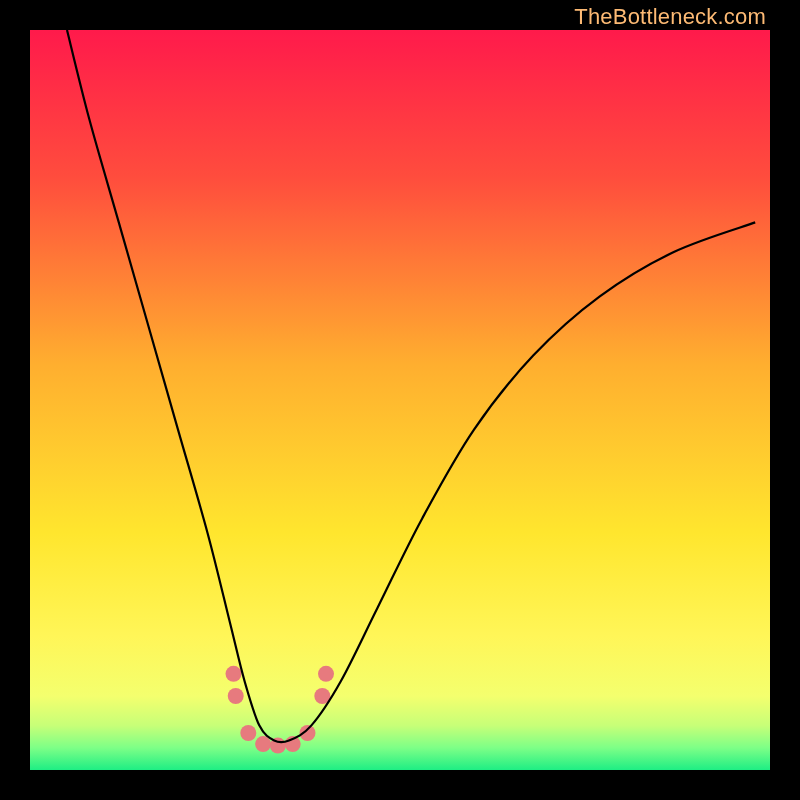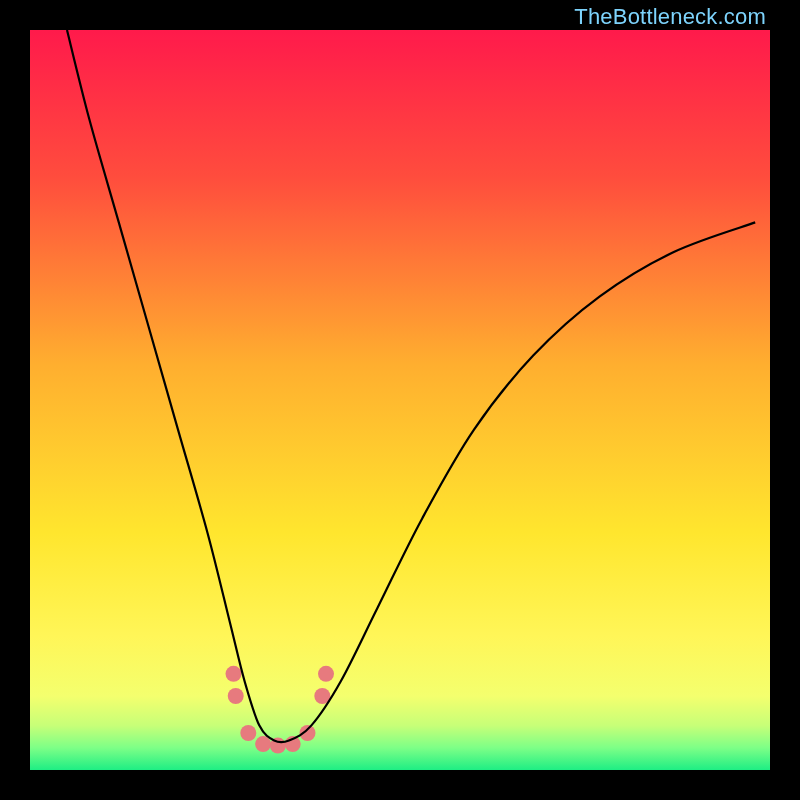--- a/index.html
+++ b/index.html
@@ -33,21 +33,21 @@
   .curve-svg {
     position: absolute;
     inset: 0;
     width: 740px;
     height: 740px;
   }
   .attribution {
     position: absolute;
     top: 4px;
     right: 34px;
-    color: #7dd3fc;
+    color: #fdba74;
     font-size: 22px;
     font-weight: 500;
     letter-spacing: 0.2px;
   }
 </style>
 </head>
 <body>
 
 <div class="frame">
 

